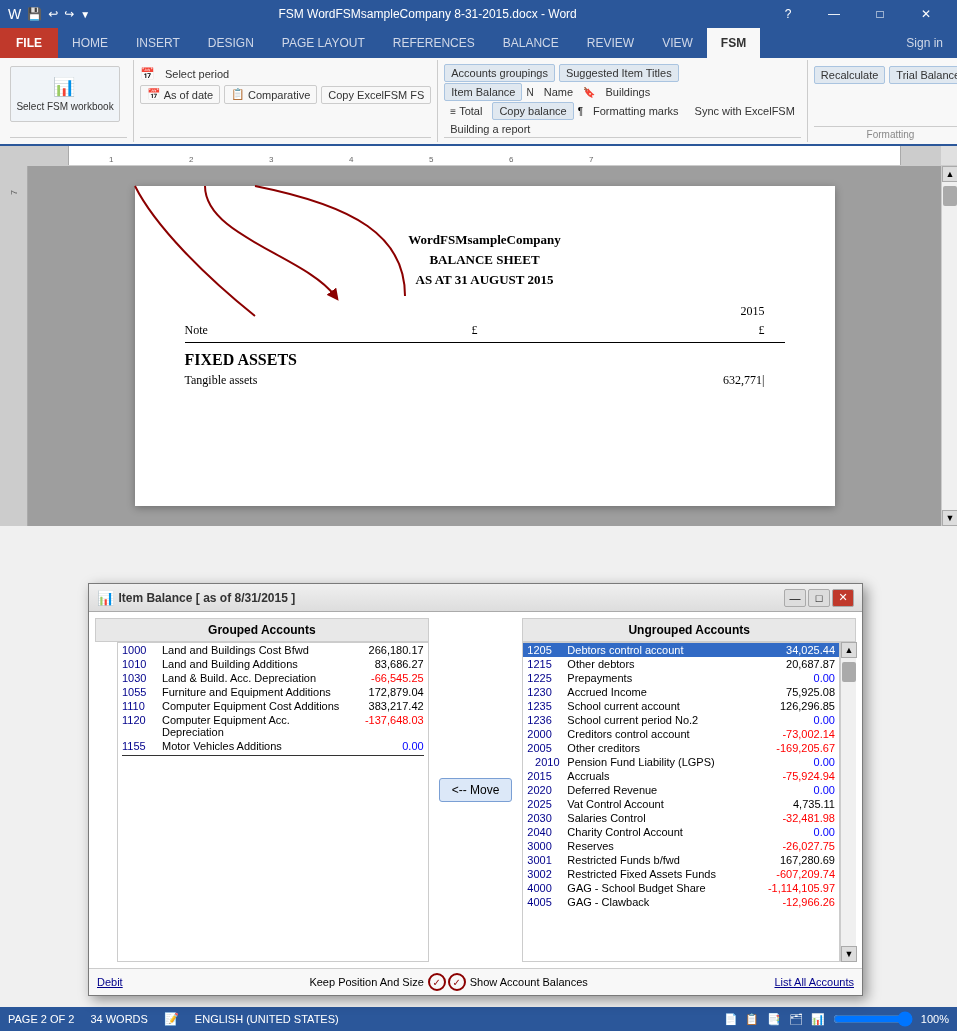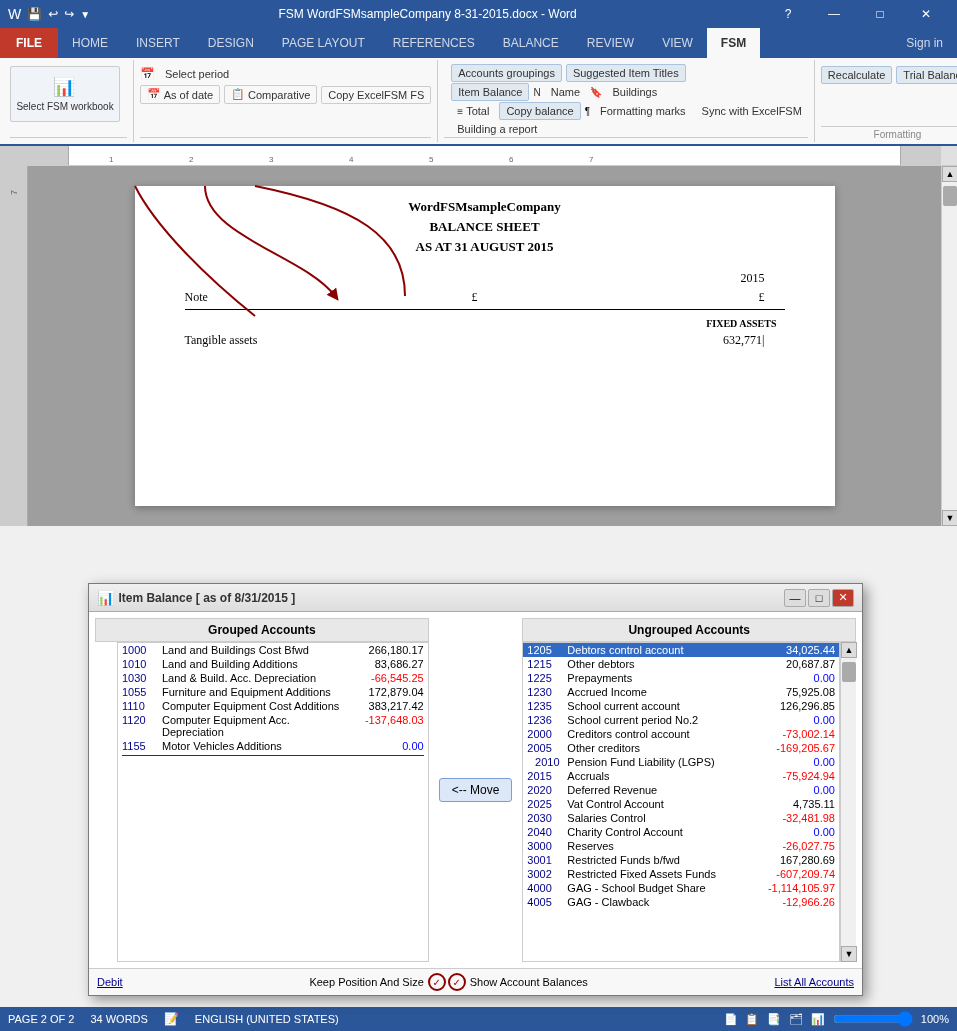--- a/index.html
+++ b/index.html
@@ -11,21 +11,21 @@
     .title-bar-title { flex: 1; text-align: center; font-size: 12px; }
     .title-bar-controls { display: flex; }
     .title-btn { width: 46px; height: 28px; display: flex; align-items: center; justify-content: center; color: white; font-size: 12px; cursor: pointer; }
     .ribbon-tabs { display: flex; background: #2b579a; height: 30px; }
     .ribbon-tab { padding: 0 14px; color: #d0d8e8; font-size: 12px; display: flex; align-items: center; cursor: pointer; }
     .ribbon-tab.active { background: #f8f8f8; color: #333; font-weight: bold; }
     .ribbon-tab.file { background: #c0392b; color: white; font-weight: bold; padding: 0 16px; }
     .sign-in { color: #d0d8e8; font-size: 12px; padding: 0 14px; display: flex; align-items: center; margin-left: auto; }
     .ribbon-btn { background: none; border: none; padding: 2px 6px; font-size: 11px; cursor: pointer; color: #333; white-space: nowrap; display: flex; align-items: center; gap: 3px; border-radius: 2px; }
     .ribbon-btn.large { flex-direction: column; padding: 4px 8px; font-size: 11px; height: 60px; justify-content: center; border: 1px solid #ccc; background: #f0f4f8; }
-    .page { background: white; width: 700px; min-height: 320px; padding: 13px 50px; box-shadow: 0 2px 8px rgba(0,0,0,0.3); position: relative; }
+    .page { background: white; width: 700px; min-height: 320px; padding: 46px 50px; box-shadow: 0 2px 8px rgba(0,0,0,0.3); position: relative; }
     .page-content { text-align: center; font-family: 'Times New Roman', serif; }
 
     
     .status-bar { background: #2b579a; color: white; height: 24px; display: flex; align-items: center; padding: 0 8px; font-size: 11px; gap: 16px; position: fixed; bottom: 0; width: 957px; }
     .status-right { margin-left: auto; display: flex; align-items: center; gap: 8px; }
 
     
     .dialog { position: absolute; left: 88px; top: 583px; width: 775px; background: white; border: 1px solid #7a7a7a; box-shadow: 4px 4px 12px rgba(0,0,0,0.4); z-index: 100; }
     .dialog-titlebar { background: linear-gradient(to bottom, #f0f0f0, #ddd); border-bottom: 1px solid #aaa; padding: 4px 8px; display: flex; align-items: center; justify-content: space-between; height: 28px; }
     .dialog-title { font-size: 12px; font-weight: bold; color: #333; display: flex; align-items: center; gap: 4px; }
@@ -129,21 +129,21 @@
         </button>
         <button class="ribbon-btn" style="font-size:11px; border:1px solid #ccc; padding:2px 6px;">
           <span>Copy ExcelFSM FS</span>
         </button>
       </div>
     </div>
     <div style="font-size:10px; color:#888; text-align:center; border-top:1px solid #ccc; padding:2px 0;"> </div>
   </div>
 
   <div style="display:flex; flex-direction:column; border-right:1px solid #ccc; padding: 2px 6px 0 6px;">
-    <div style="flex:1; display:flex; flex-direction:column; gap:1px; padding-top:2px;margin-left:7px;">
+    <div style="flex:1; display:flex; flex-direction:column; gap:1px; padding-top:2px;">
       <div style="display:flex; gap:4px;">
         <button class="ribbon-btn" style="font-size:11px; background:#e0e8f0; border:1px solid #aac4e0;">
           <span>Accounts groupings</span>
         </button>
         <button class="ribbon-btn" style="font-size:11px; background:#e0e8f0; border:1px solid #aac4e0;">
           <span>Suggested Item Titles</span>
         </button>
       </div>
       <div style="display:flex; gap:4px; align-items:center;">
         <button class="ribbon-btn" style="font-size:11px; background:#e0e8f0; border:1px solid #aac4e0;">
@@ -244,21 +244,21 @@
         <div style="display:flex; justify-content:flex-end; margin-bottom:4px; padding-right:20px;">
           <span style="width:80px; text-align:right; font-size:12px; font-family:'Times New Roman',serif;">2015</span>
         </div>
 
         <div style="display:flex; justify-content:space-between; border-bottom:1px solid #000; padding-bottom:4px; margin-bottom:8px; font-size:12px; font-family:'Times New Roman',serif;">
           <span style="width:80px; text-align:left;">Note</span>
           <span style="width:100px; text-align:center;">£</span>
           <span style="width:100px; text-align:right; padding-right:20px;">£</span>
         </div>
 
-        <div style="text-align:right; font-weight:bold; font-size:10px; margin:8px 8px 4px; font-family:'Times New Roman',serif;">FIXED ASSETS</div>
+        <div style="text-align:left; font-weight:bold; font-size:16px; margin:8px 0 4px; font-family:'Times New Roman',serif;">FIXED ASSETS</div>
         <div style="display:flex; justify-content:space-between; font-size:12px; font-family:'Times New Roman',serif; margin: 3px 0;">
           <span>Tangible assets</span>
           <span style="padding-right:20px;">632,771|</span>
         </div>
       </div>
     </div>
   </div>
   <div class="doc-scroll">
     <div class="scroll-up">▲</div>
     <div class="scroll-track">

